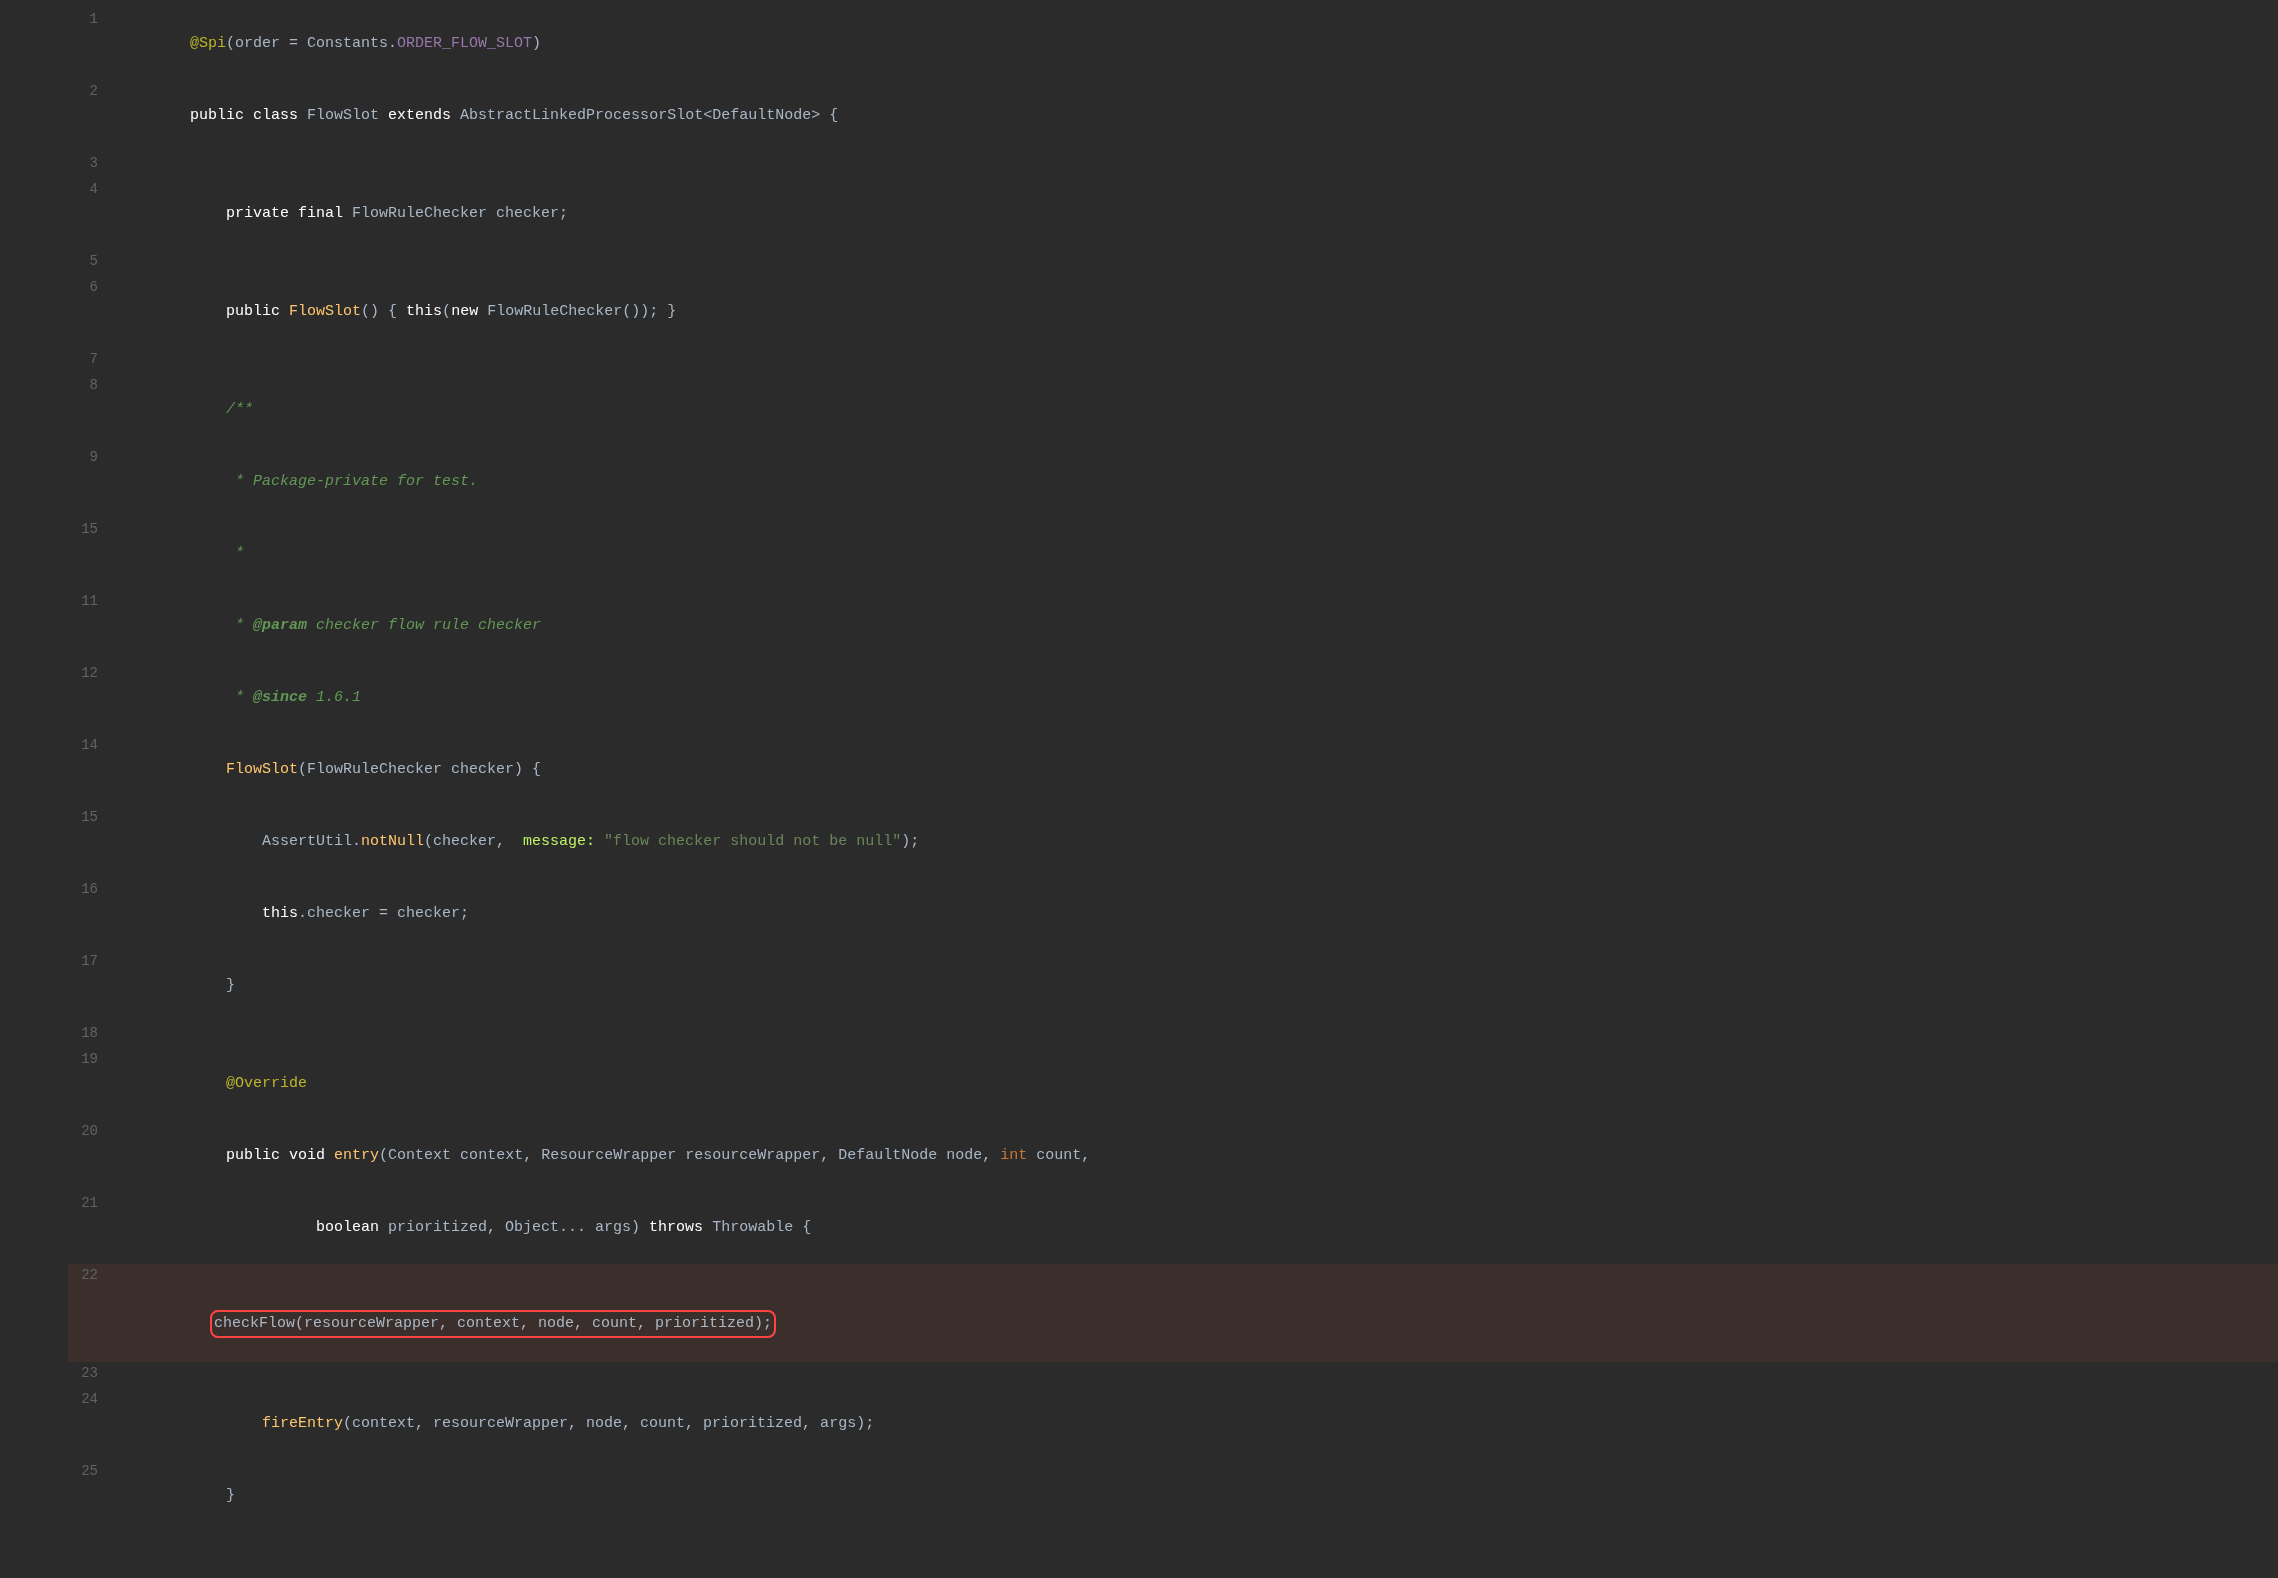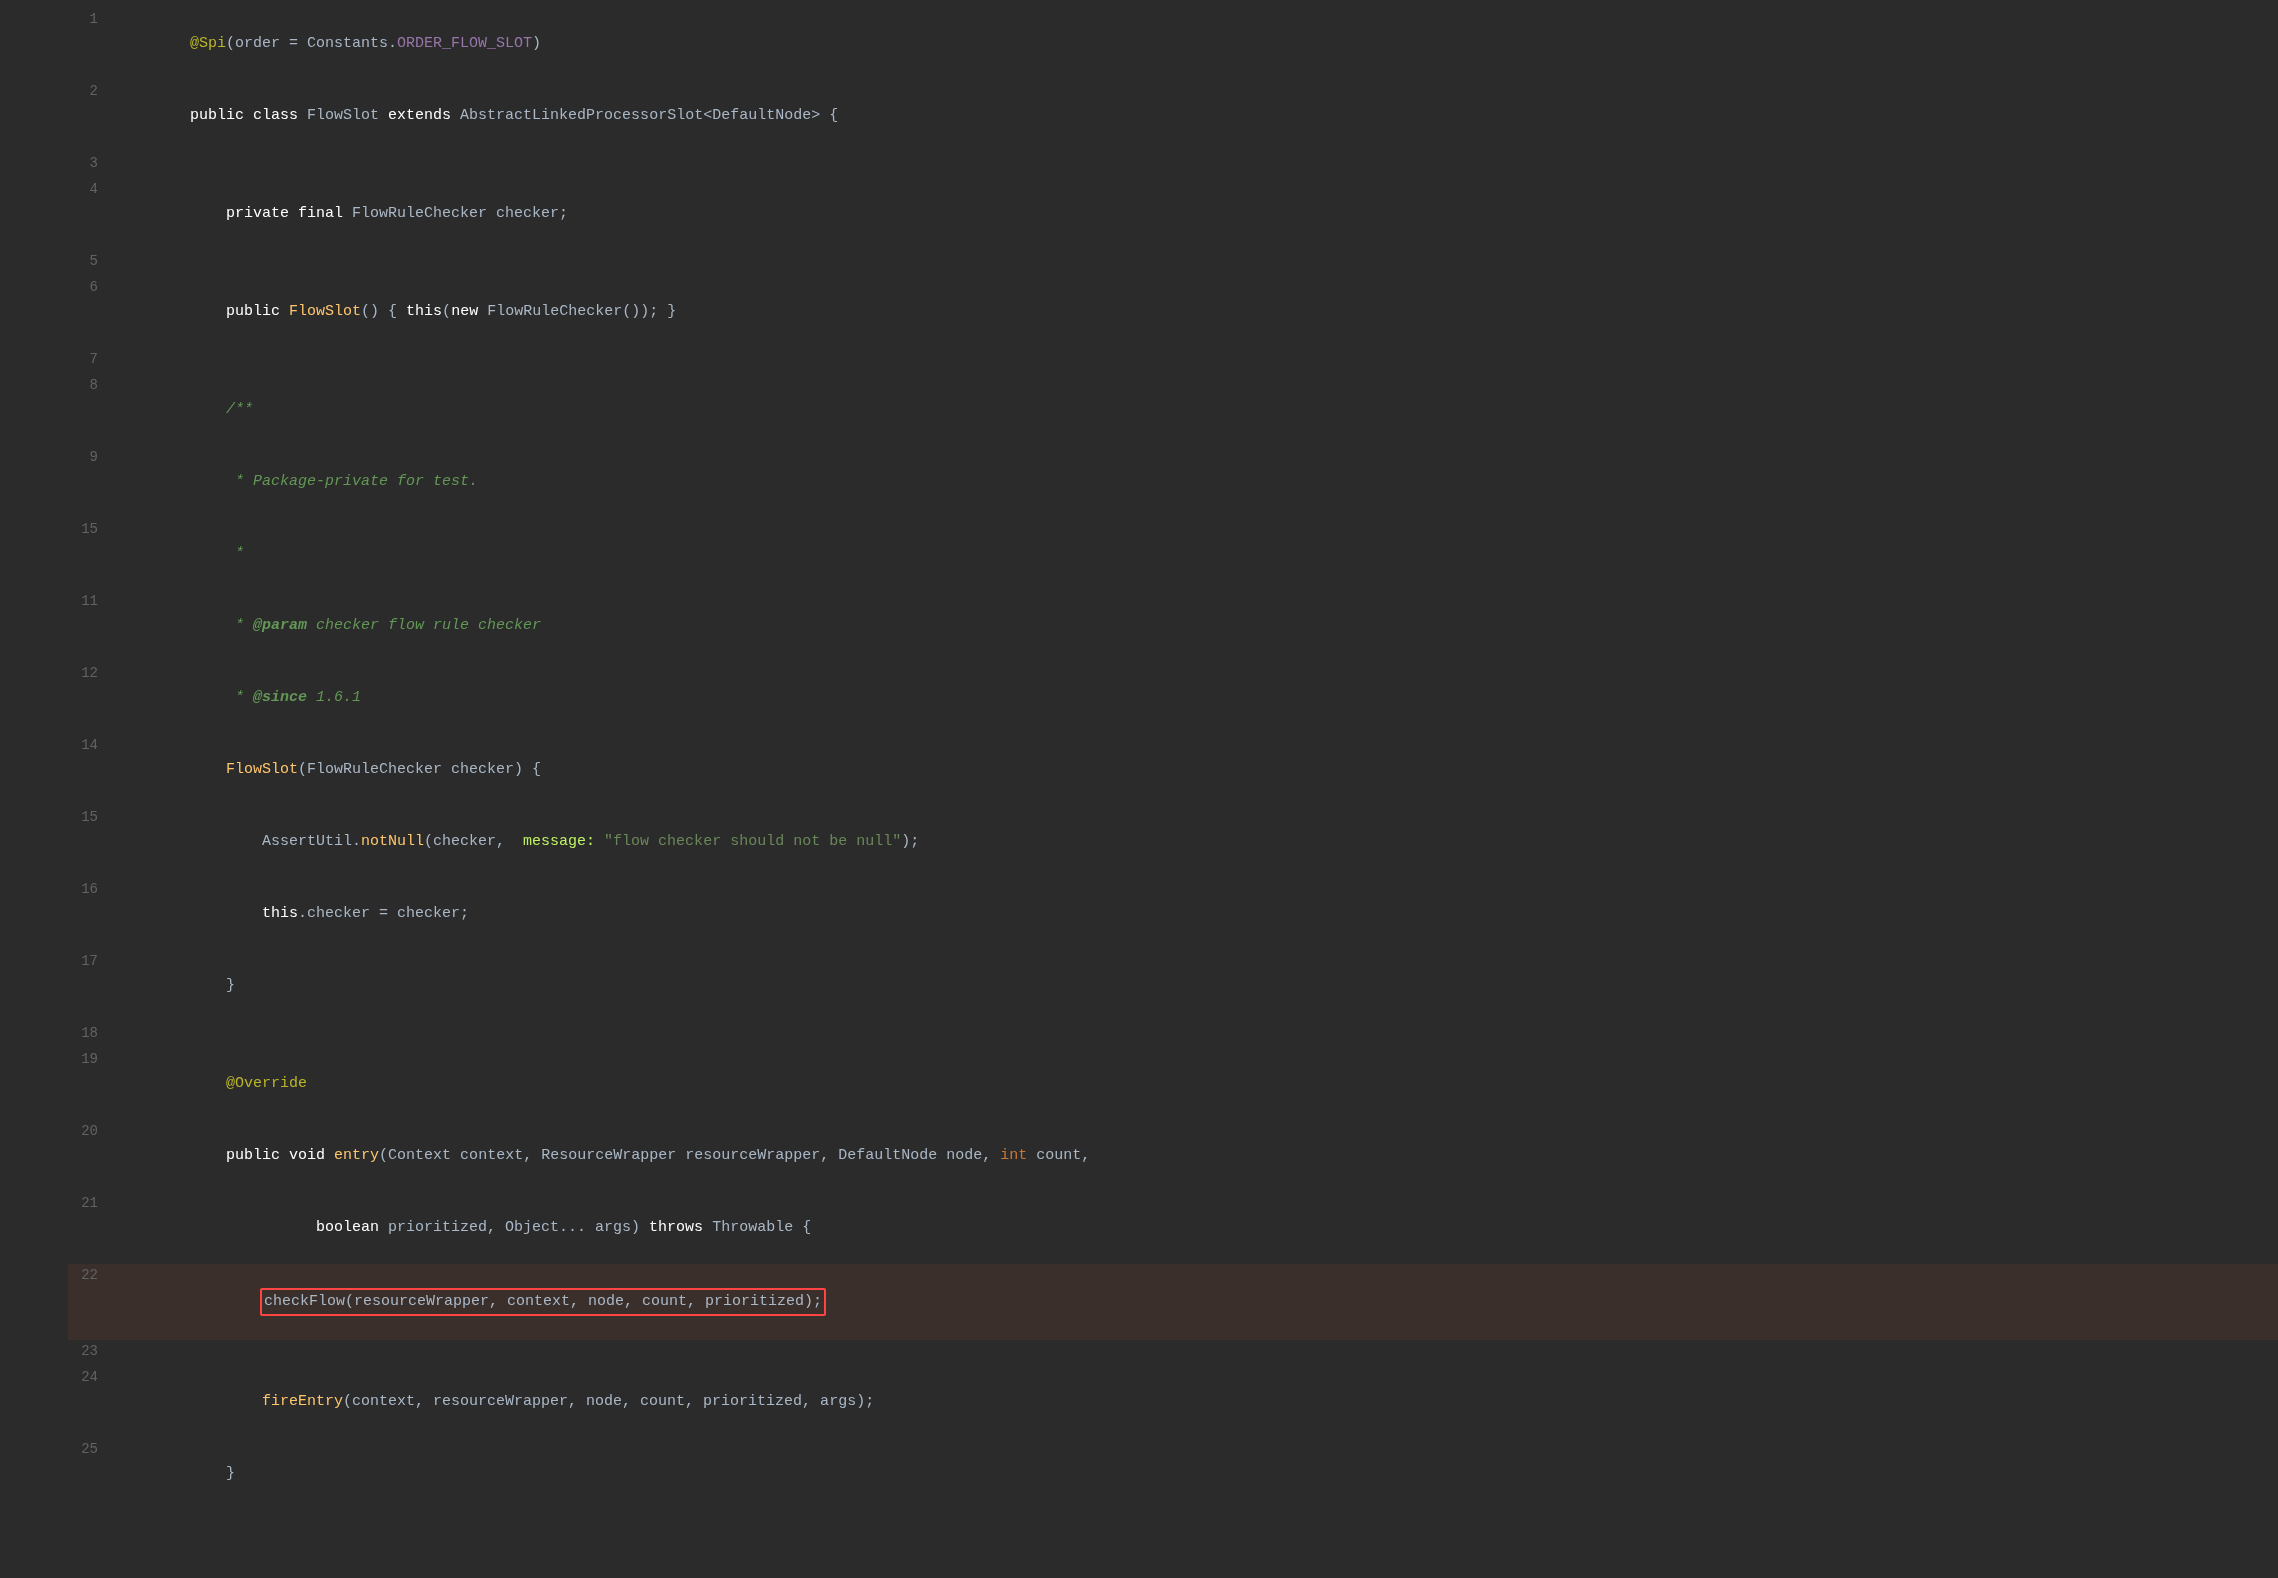--- a/index.html
+++ b/index.html
@@ -69,26 +69,27 @@
     .string { color: #6a8759; } 
     .comment { color: #629755; font-style: italic; } 
     .comment-tag { color: #629755; font-style: italic; font-weight: bold; }
     .method { color: #ffc66d; }
     .param-hint { color: #bef264; }
     .int-type { color: #cc7832; }
     .punctuation { color: #a9b7c6; }
 
     .highlighted-line {
       background-color: rgba(255, 100, 50, 0.08);
+      flex-direction: column;
     }
 
     .outlined-box {
       display: inline-block;
       border: 2px solid #ff4444;
-      border-radius: 2px;
+      border-radius: 8px;
       padding: 0 2px;
       margin-left: -2px;
     }
   </style>
 </head>
 <body>
 
 <div class="code-editor">
   <div class="gutter"></div>
   <div class="code-content">

